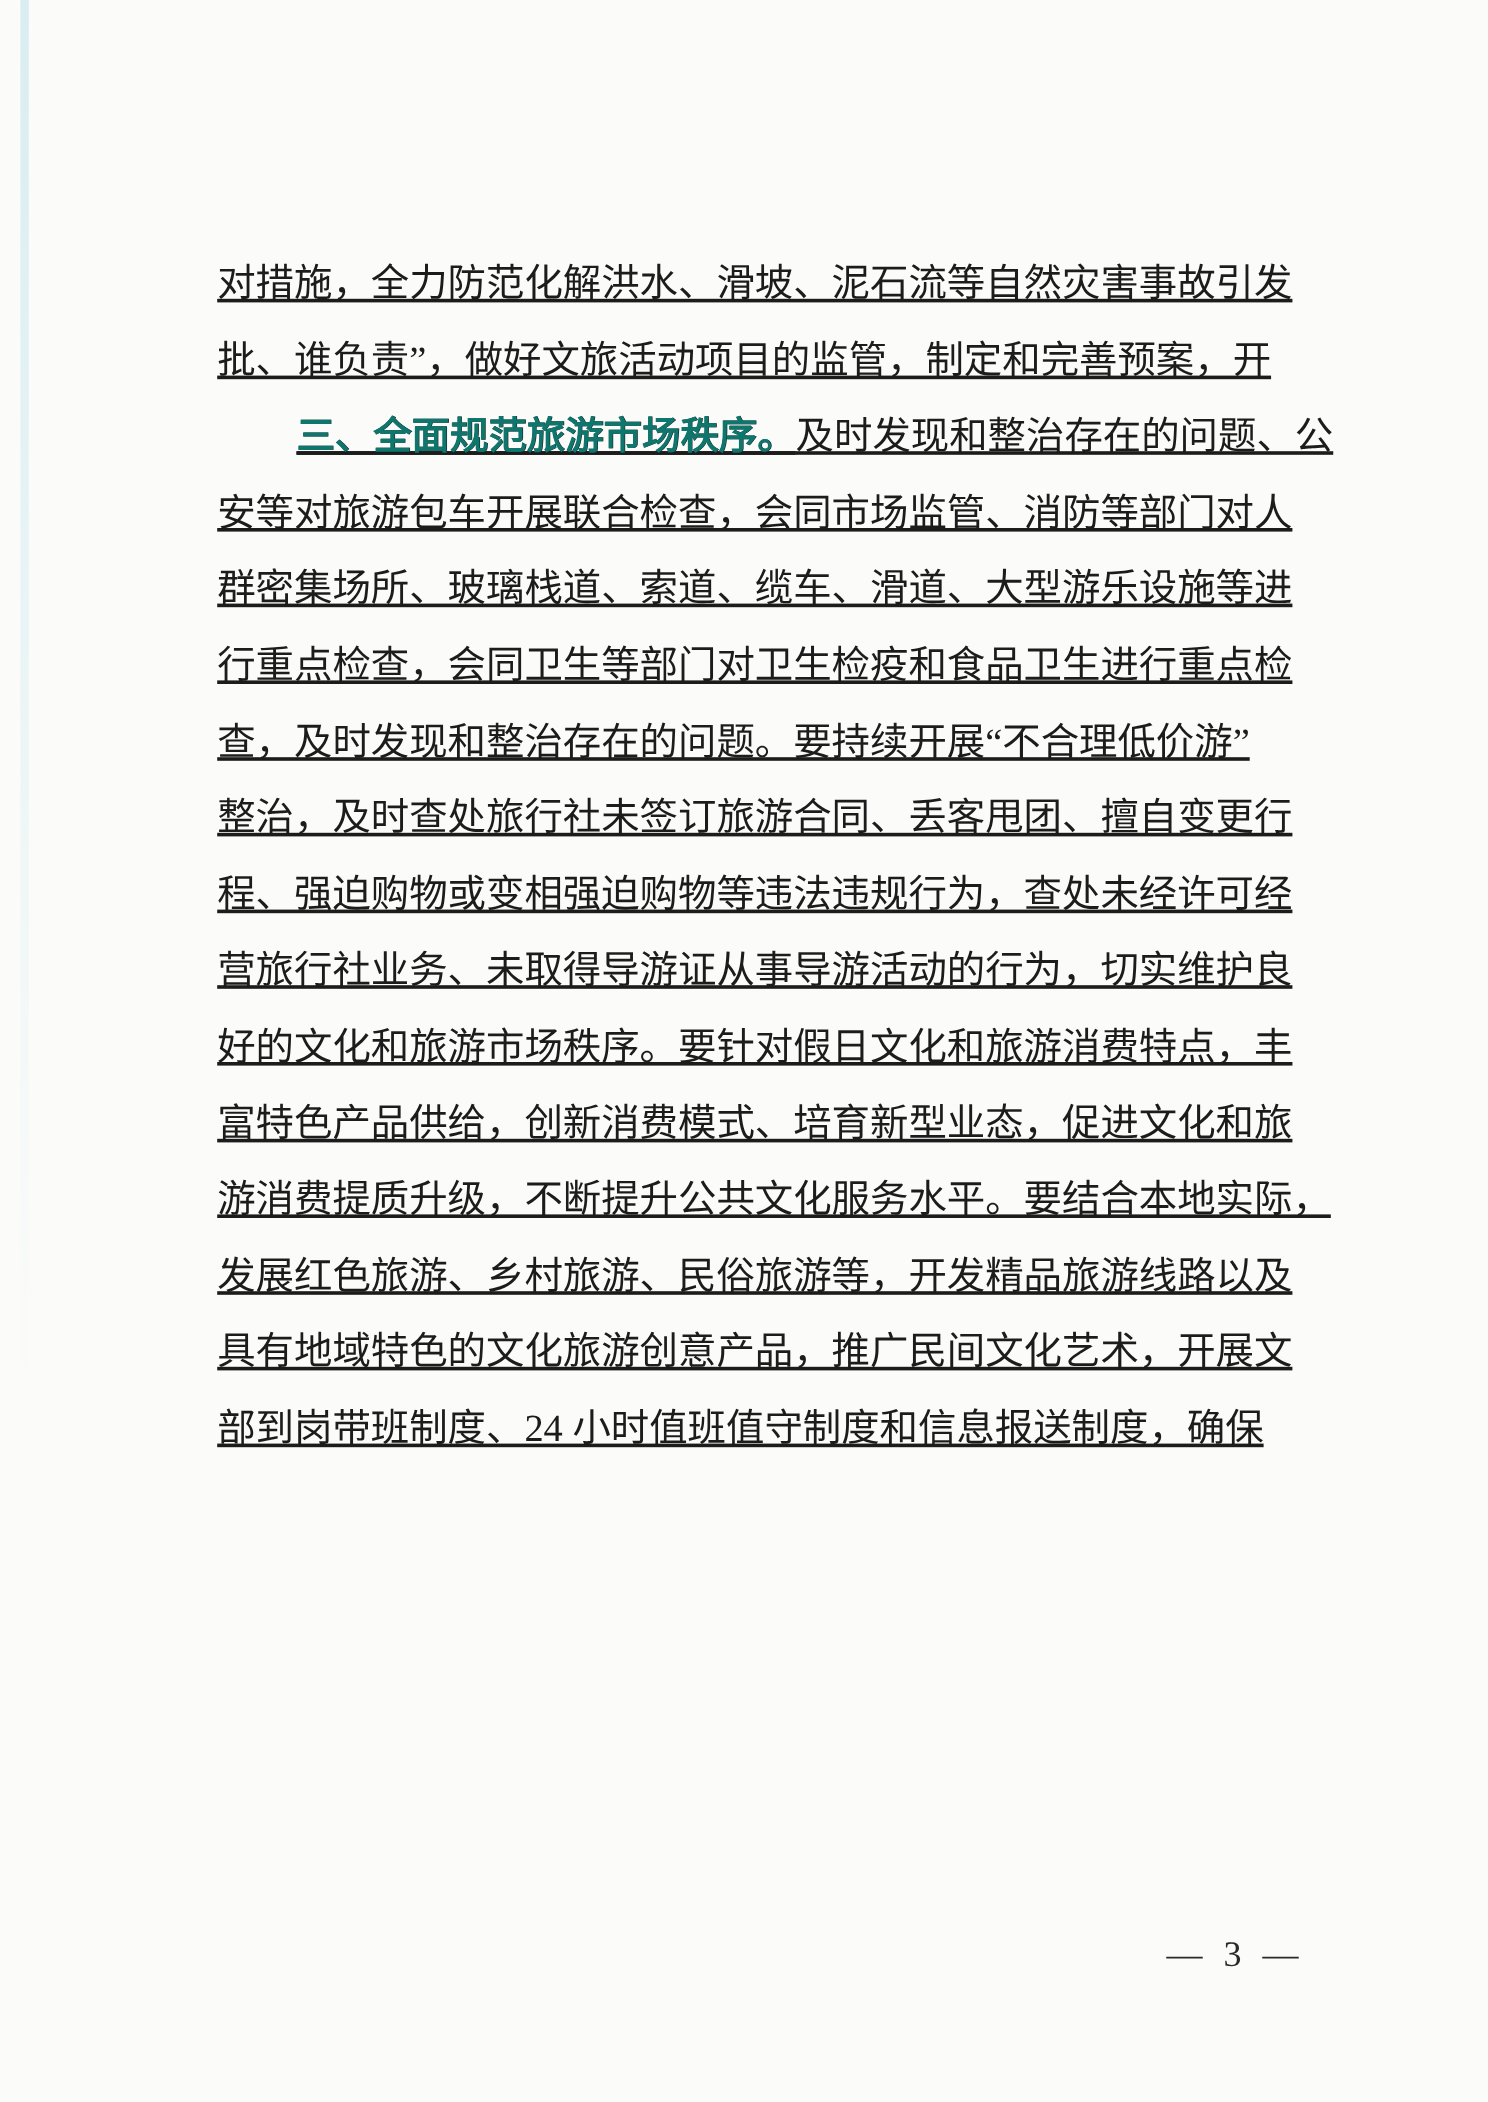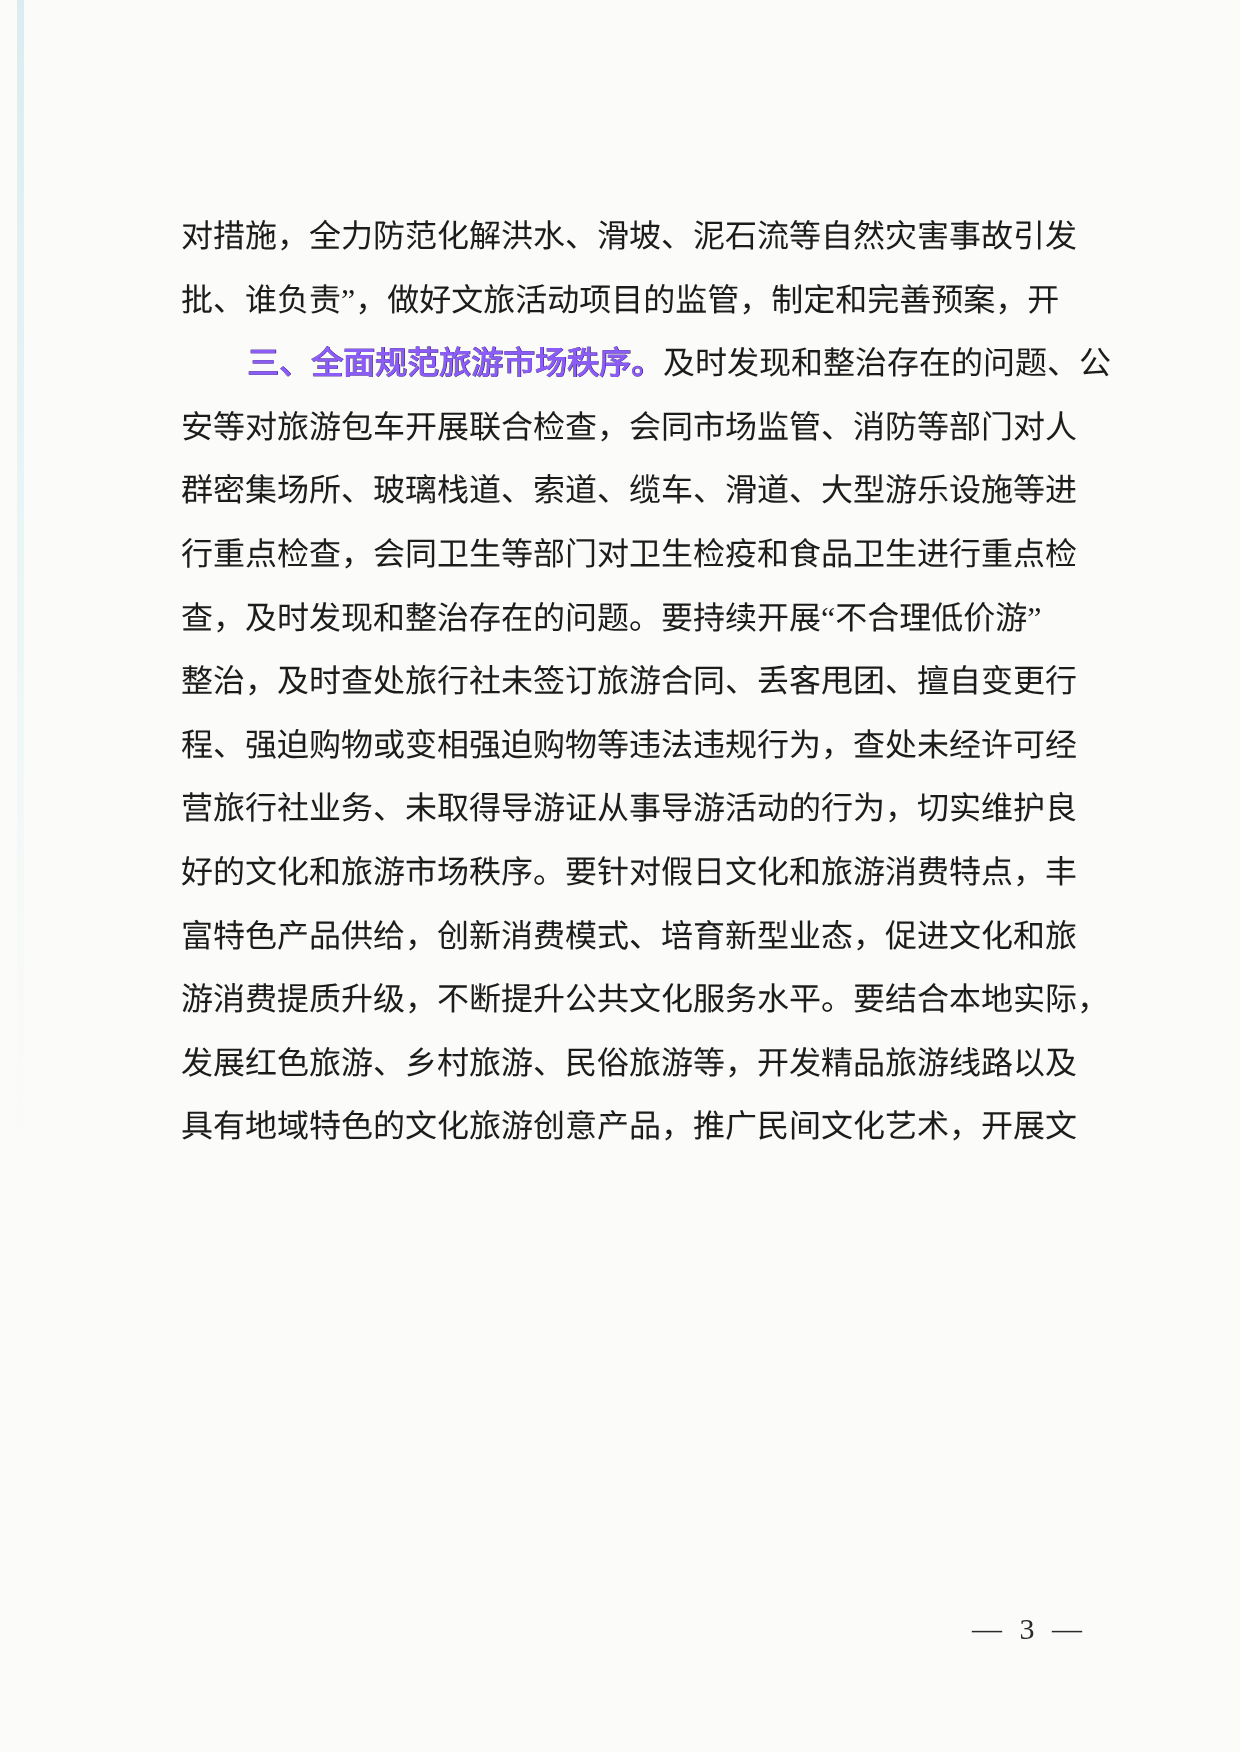--- a/index.html
+++ b/index.html
@@ -34,27 +34,28 @@
     top: 205px;
     width: 886px;
   }
   .line {
     height: 63.6px;
     line-height: 63.6px;
     font-size: 32px;
     color: #1c1c1c;
     white-space: nowrap;
     letter-spacing: 0px;
+    text-decoration: underline;
   }
   .line.indent {
     padding-left: 66px;
   }
   .heading {
     font-weight: 700;
-    color: #8b5cf6;
+    color: #0f766e;
     
     text-shadow: 0.4px 0 0 #111;
   }
   .page-number {
     position: absolute;
     top: 1612px;
     left: 972px;
     font-size: 30px;
     color: #2a2a2a;
     letter-spacing: 5px;
@@ -75,15 +76,16 @@
     <div class="line"><span>行重点检查，会同卫生等部门对卫生检疫和食品卫生进行重点检</span></div>
     <div class="line"><span>查，及时发现和整治存在的问题。要持续开展“不合理低价游”</span></div>
     <div class="line"><span>整治，及时查处旅行社未签订旅游合同、丢客甩团、擅自变更行</span></div>
     <div class="line"><span>程、强迫购物或变相强迫购物等违法违规行为，查处未经许可经</span></div>
     <div class="line"><span>营旅行社业务、未取得导游证从事导游活动的行为，切实维护良</span></div>
     <div class="line"><span>好的文化和旅游市场秩序。要针对假日文化和旅游消费特点，丰</span></div>
     <div class="line"><span>富特色产品供给，创新消费模式、培育新型业态，促进文化和旅</span></div>
     <div class="line"><span>游消费提质升级，不断提升公共文化服务水平。要结合本地实际，</span></div>
     <div class="line"><span>发展红色旅游、乡村旅游、民俗旅游等，开发精品旅游线路以及</span></div>
     <div class="line"><span>具有地域特色的文化旅游创意产品，推广民间文化艺术，开展文</span></div>
+    <div class="line"><span>部到岗带班制度、24 小时值班值守制度和信息报送制度，确保</span></div>
   </main>
 
 <div class="page-number">— 3 —</div>
 
 </body></html>

